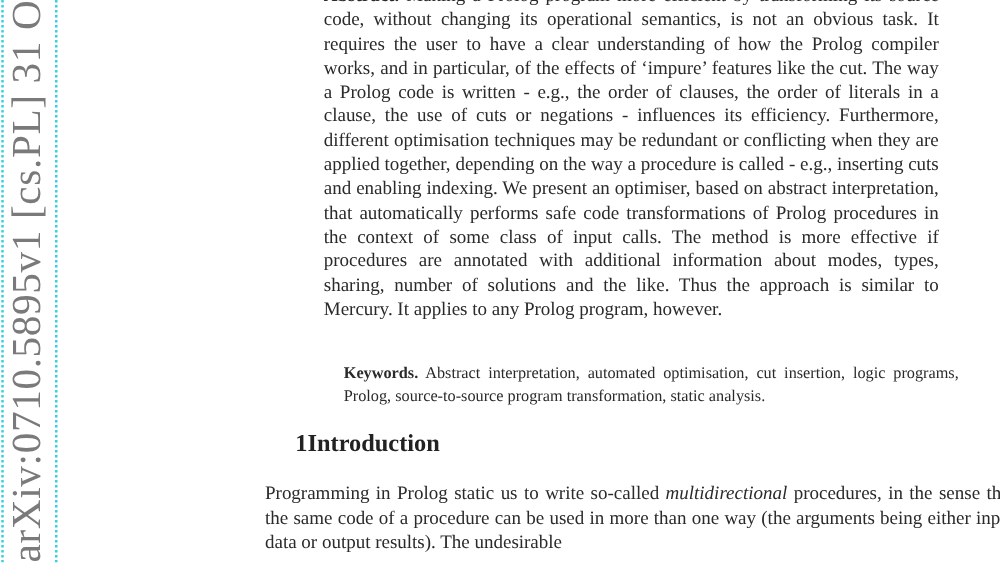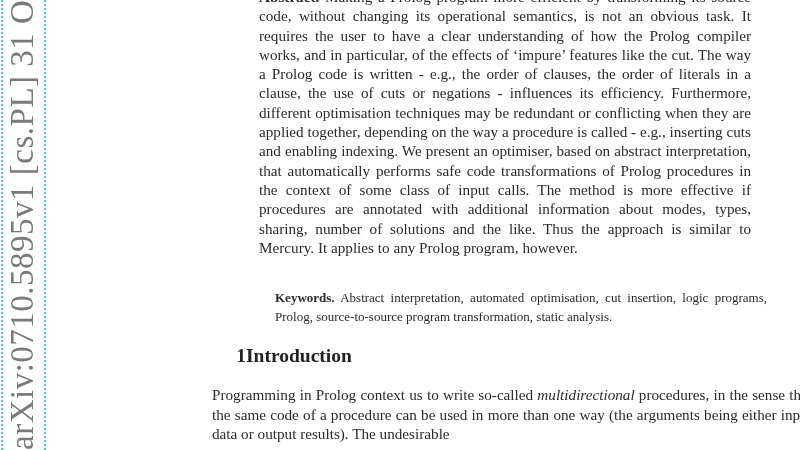--- a/index.html
+++ b/index.html
@@ -117,15 +117,15 @@
 
   <p class="keywords">
     <span class="label">Keywords.</span>
     <span>Abstract interpretation, automated optimisation, cut insertion, logic programs, Prolog, source-to-source program transformation, static analysis.</span>
   </p>
 
   <div class="section-heading">
     <span class="num">1</span><span>Introduction</span>
   </div>
 
-  <p class="intro"><span>Programming in Prolog context us to write so-called </span><em>multidirectional</em><span> procedures, in the sense that the same code of a procedure can be used in more than one way (the arguments being either input data or output results). The undesirable</span></p>
+  <p class="intro"><span>Programming in Prolog static us to write so-called </span><em>multidirectional</em><span> procedures, in the sense that the same code of a procedure can be used in more than one way (the arguments being either input data or output results). The undesirable</span></p>
 
 </div>
 
 </body></html>

